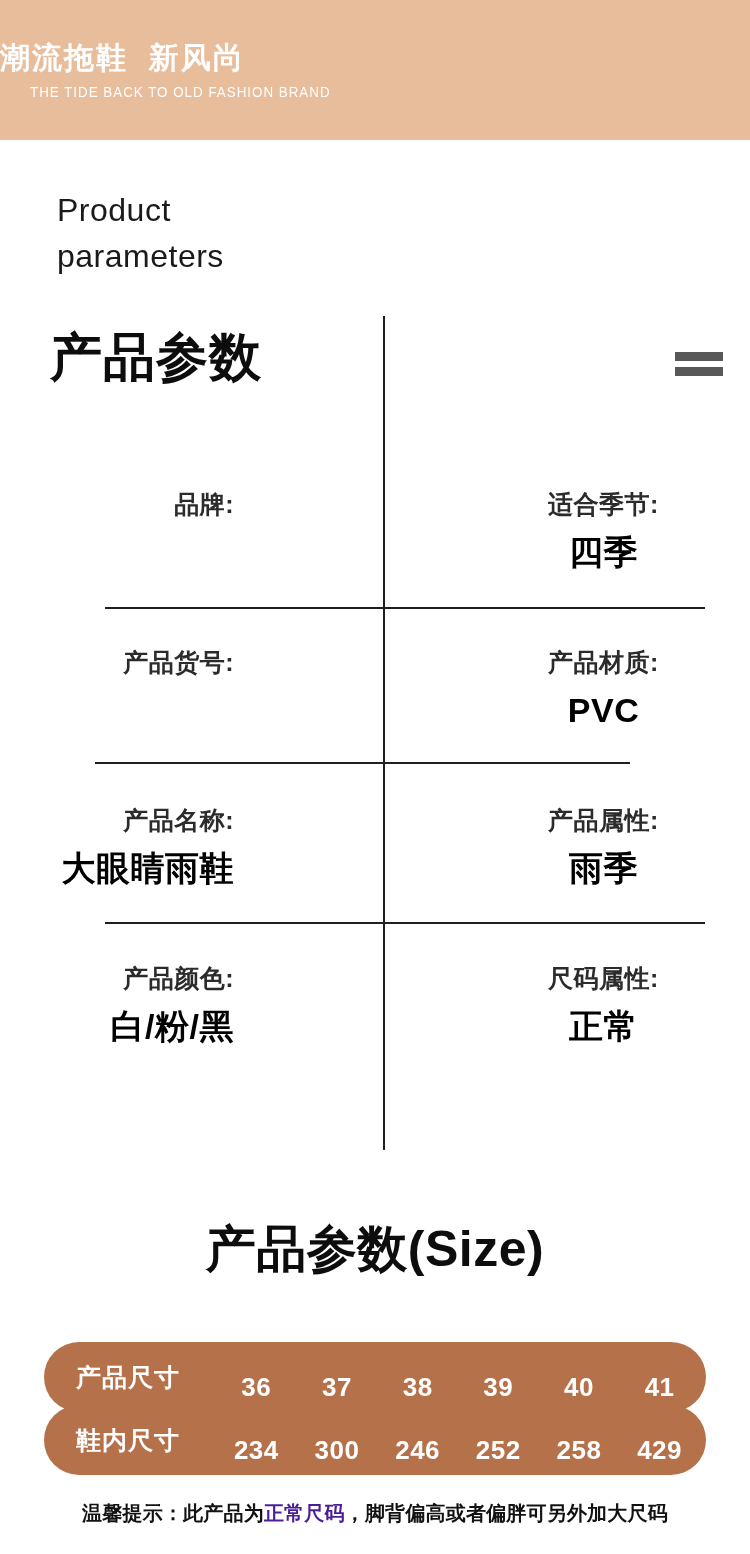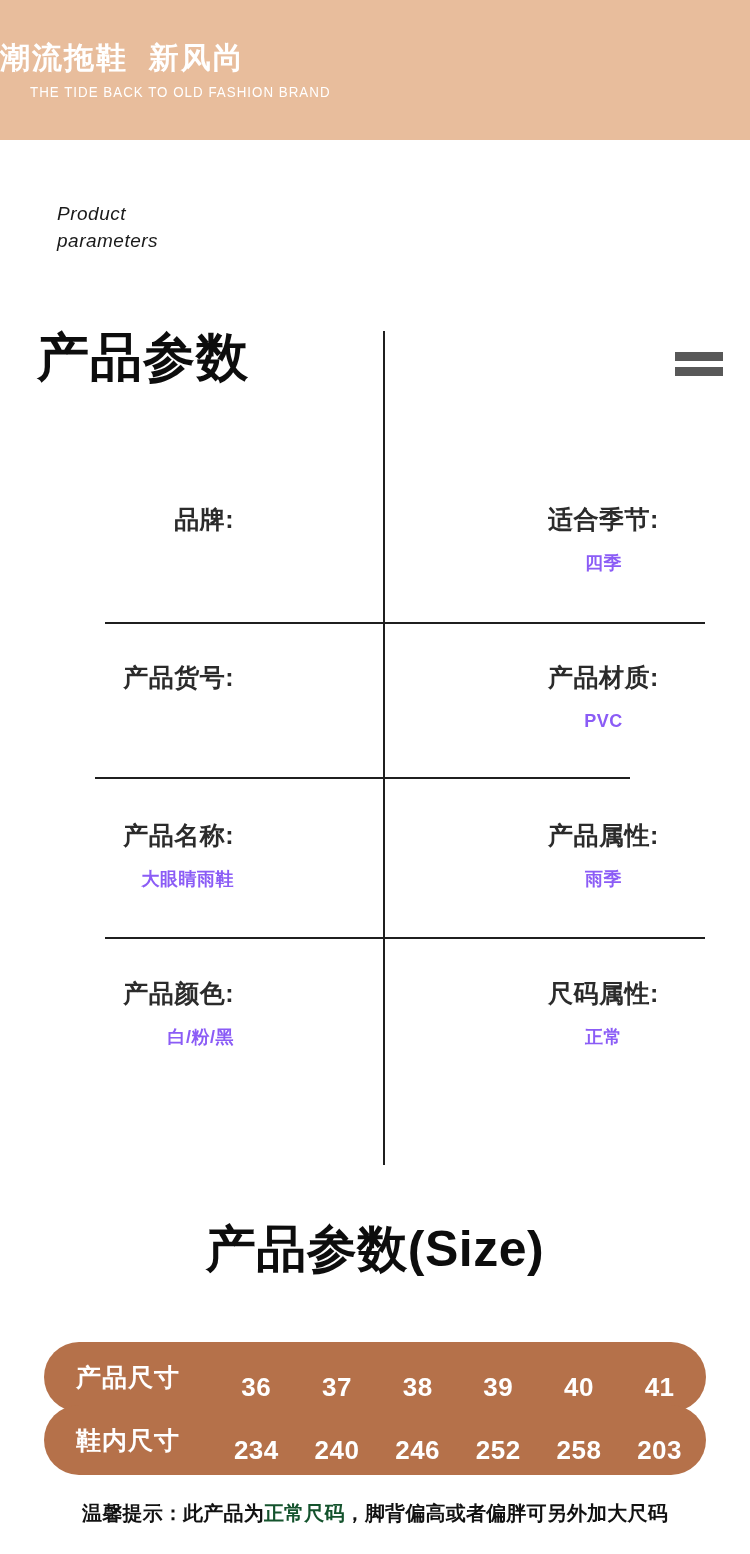--- a/index.html
+++ b/index.html
@@ -40,34 +40,33 @@
     color: #ffffff;
     font-size: 14.5px;
     letter-spacing: 1.1px;
     font-weight: normal;
     transform: scaleX(0.92);
   }
 
   
   .eyebrow {
     position: absolute;
-    left: 57px; top: 200px;
+    left: 57px; top: 188px;
     width: 400px;
     color: #1a1a1a;
-    font-size: 19px;
+    font-size: 32px;
     font-weight: 300;
     line-height: 1.43;
     letter-spacing: 0.5px;
-    font-style: italic;
   }
 
   
   .main-heading {
     position: absolute;
-    left: 37px; top: 328px;
+    left: 50px; top: 328px;
     font-size: 52px;
     font-weight: bold;
     color: #0d0d0d;
     letter-spacing: 1px;
     line-height: 1.15;
   }
   .equal-mark {
     position: absolute;
     left: 675px; top: 352px;
     width: 48px; height: 24px;
@@ -75,21 +74,21 @@
   .equal-mark span {
     display: block;
     width: 48px; height: 9px;
     background: #585858;
   }
   .equal-mark span + span { margin-top: 6px; }
 
   
   .param-table {
     position: absolute;
-    left: 0; top: 331px;
+    left: 0; top: 316px;
     width: 750px; height: 836px;
   }
   .v-divider {
     position: absolute;
     left: 383px; top: 0;
     width: 2px; height: 834px;
     background: #1f1f1f;
   }
   .h-divider {
     position: absolute;
@@ -107,26 +106,26 @@
   }
   .cell .c-label {
     font-size: 25px;
     font-weight: bold;
     color: #2b2b2b;
     line-height: 1.25;
     letter-spacing: 0.5px;
     white-space: nowrap;
   }
   .cell .c-value {
-    font-size: 18px;
-    font-weight: bold;
-    color: #8b5cf6;
+    font-size: 34px;
+    font-weight: bold;
+    color: #000000;
     line-height: 1.25;
     letter-spacing: 0.5px;
-    margin-top: 17px;
+    margin-top: 11px;
     white-space: nowrap;
     min-height: 1px;
   }
   .cell.left { align-items: flex-end; text-align: right; right: 383px; width: 383px; padding-right: 133px; }
   .cell.right { align-items: center; text-align: left; left: 383px; width: 367px; padding-left: 74px; }
 
   .cell.r1 { top: 173px; }
   .cell.r2 { top: 331px; }
   .cell.r3 { top: 489px; }
   .cell.r4 { top: 647px; }
@@ -186,21 +185,21 @@
     position: absolute;
     left: 0; top: 1500px;
     width: 750px;
     text-align: center;
     font-size: 20px;
     font-weight: bold;
     color: #121212;
     letter-spacing: 0.2px;
     white-space: nowrap;
   }
-  .tip .hl { color: #14532d; }
+  .tip .hl { color: #4c1d95; }
 </style>
 </head>
 <body>
 
 <div class="page">
 
   <div class="banner">
     <div class="banner-title">潮流拖鞋  新风尚</div>
     <div class="banner-sub">THE TIDE BACK TO OLD FASHION BRAND</div>
   </div>
@@ -270,23 +269,23 @@
       <div class="s-cell">39</div>
       <div class="s-cell">40</div>
       <div class="s-cell">41</div>
     </div>
   </div>
 
   <div class="size-row row2">
     <div class="s-label">鞋内尺寸</div>
     <div class="s-cells">
       <div class="s-cell">234</div>
-      <div class="s-cell">240</div>
+      <div class="s-cell">300</div>
       <div class="s-cell">246</div>
       <div class="s-cell">252</div>
       <div class="s-cell">258</div>
-      <div class="s-cell">203</div>
+      <div class="s-cell">429</div>
     </div>
   </div>
 
   <div class="tip"><span>温馨提示：此产品为</span><span class="hl">正常尺码</span><span>，脚背偏高或者偏胖可另外加大尺码</span></div>
 
 </div>
 
 </body></html>

